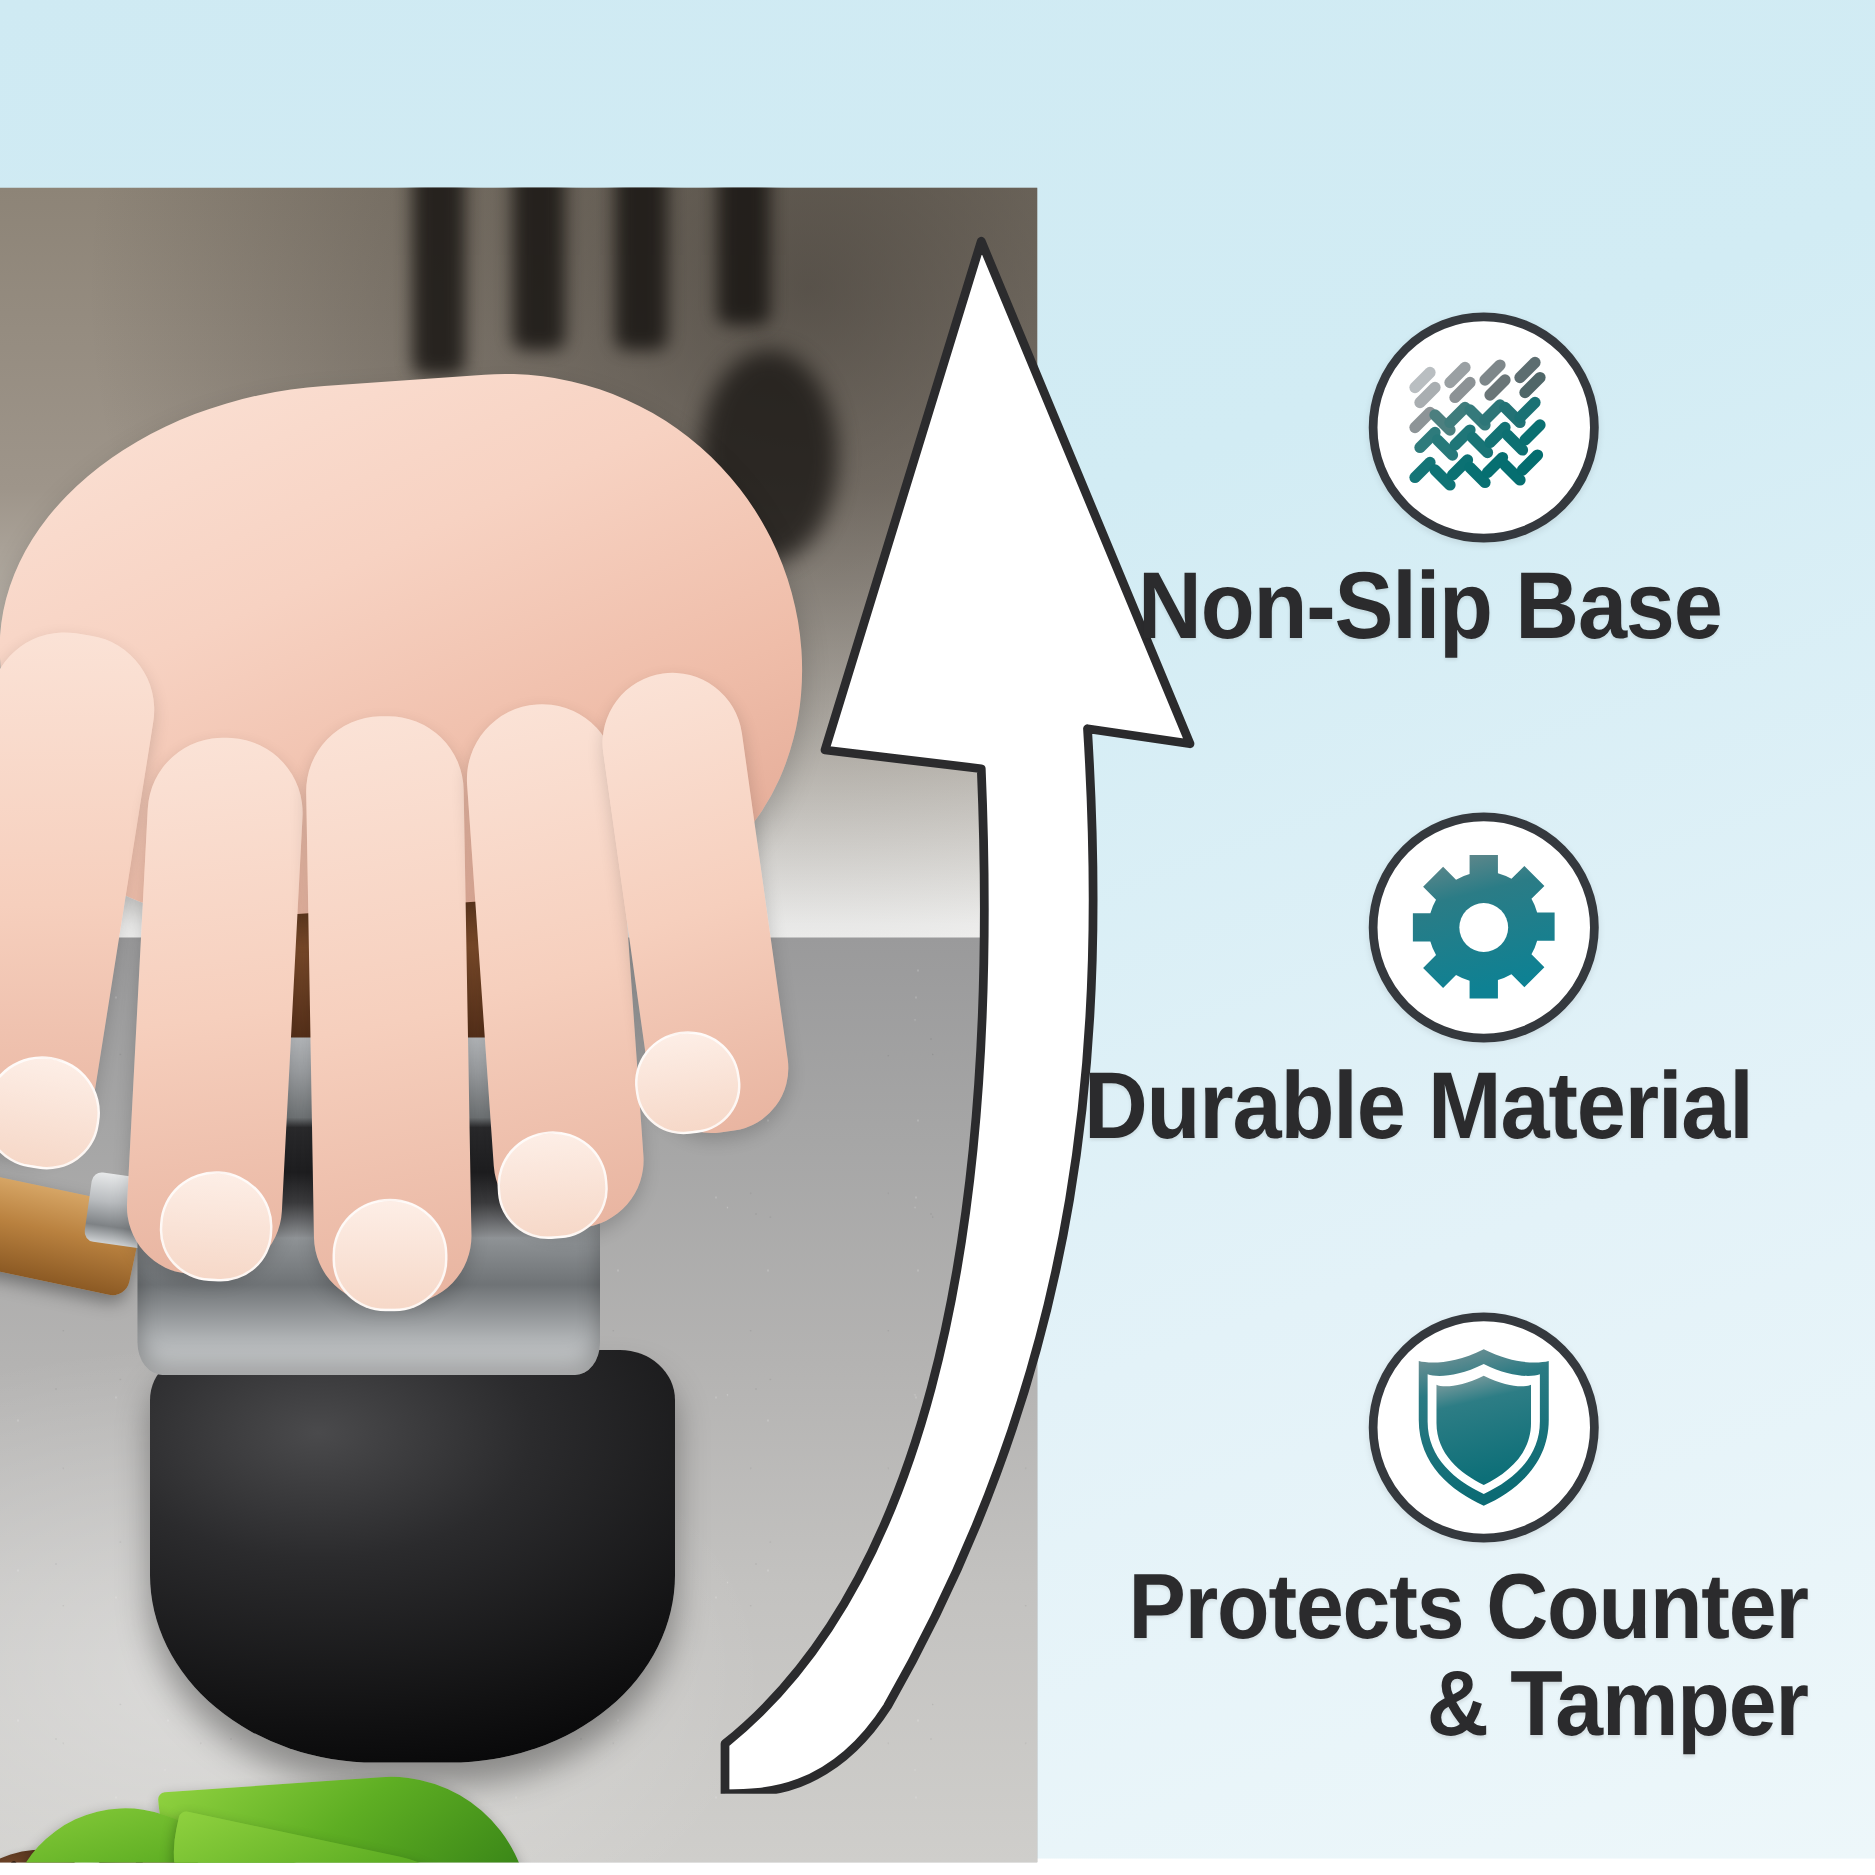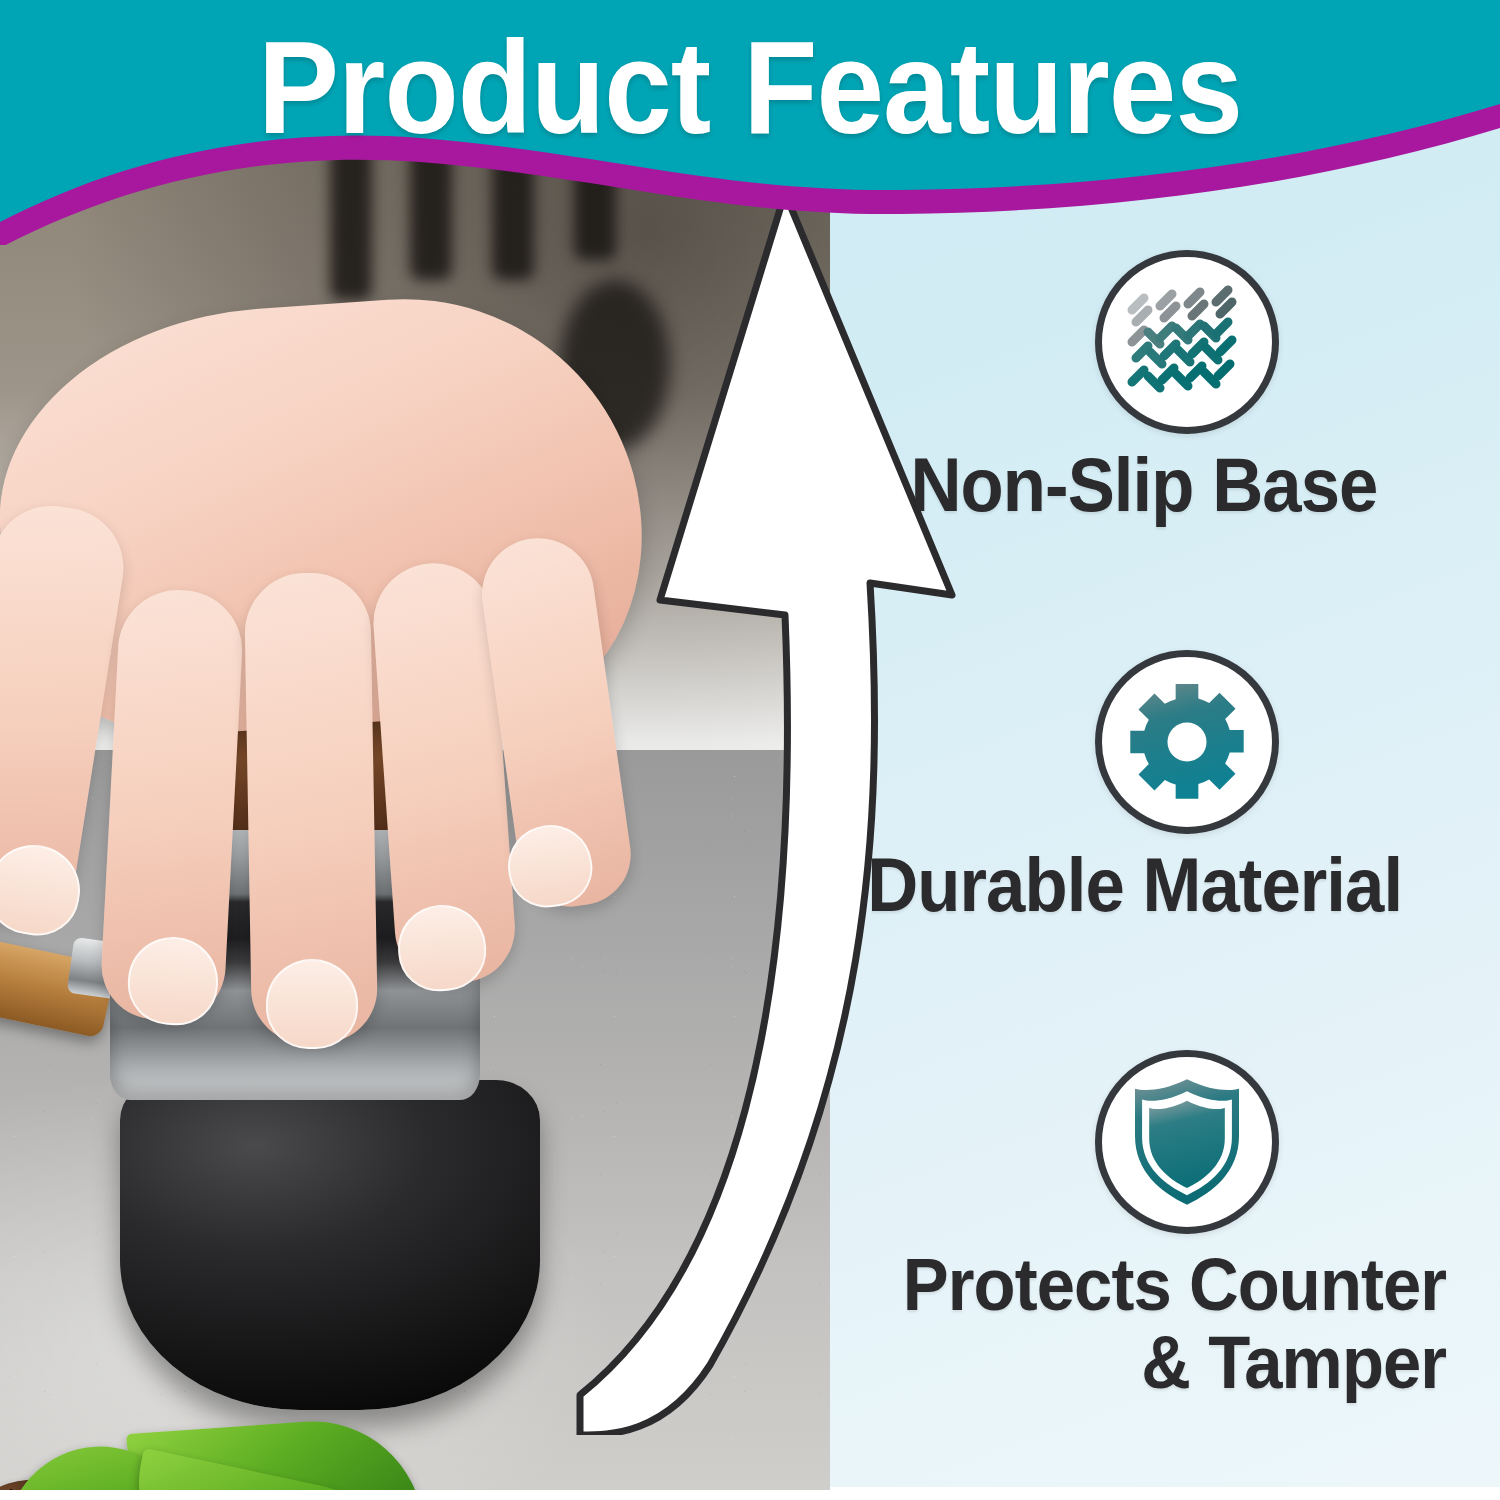--- a/index.html
+++ b/index.html
@@ -258,37 +258,20 @@
                L 330 398
                C 345 640, 330 900, 170 1180
                C 125 1250, 70 1250, 40 1250
                L 40 1210
                C 190 1090, 262 830, 245 430
                L 120 415
                Z" fill="#ffffff" stroke="#2b2b2d" stroke-width="7" stroke-linejoin="round"></path>
     </svg>
   </div>
 
-  <div class="header">
-    <svg viewBox="0 0 1500 245" width="1500" height="245" preserveAspectRatio="none">
-
-      <path d="M 0 248
-               C 120 185, 260 150, 420 162
-               C 600 176, 720 216, 900 214
-               C 1130 212, 1330 180, 1500 128
-               L 1500 0 L 0 0 Z" fill="#a8189e"></path>
-
-      <path d="M 0 222
-               C 120 160, 260 126, 420 138
-               C 600 152, 720 192, 900 190
-               C 1130 188, 1330 156, 1500 104
-               L 1500 0 L 0 0 Z" fill="#00a5b5"></path>
-    </svg>
-    <div class="title">Product Features</div>
-  </div>
 
   <div class="features">
 
     <div class="feature f1">
       <div class="icon-circle">
         <svg width="130" height="120" viewBox="0 0 130 120">
           <g stroke-linecap="round" stroke-width="9" fill="none">
 
             <path d="M10 28 L22 16" stroke="#b9bec1"></path>
               <path d="M22 16 L34 28" stroke="#b9bec1" opacity="0"></path>

